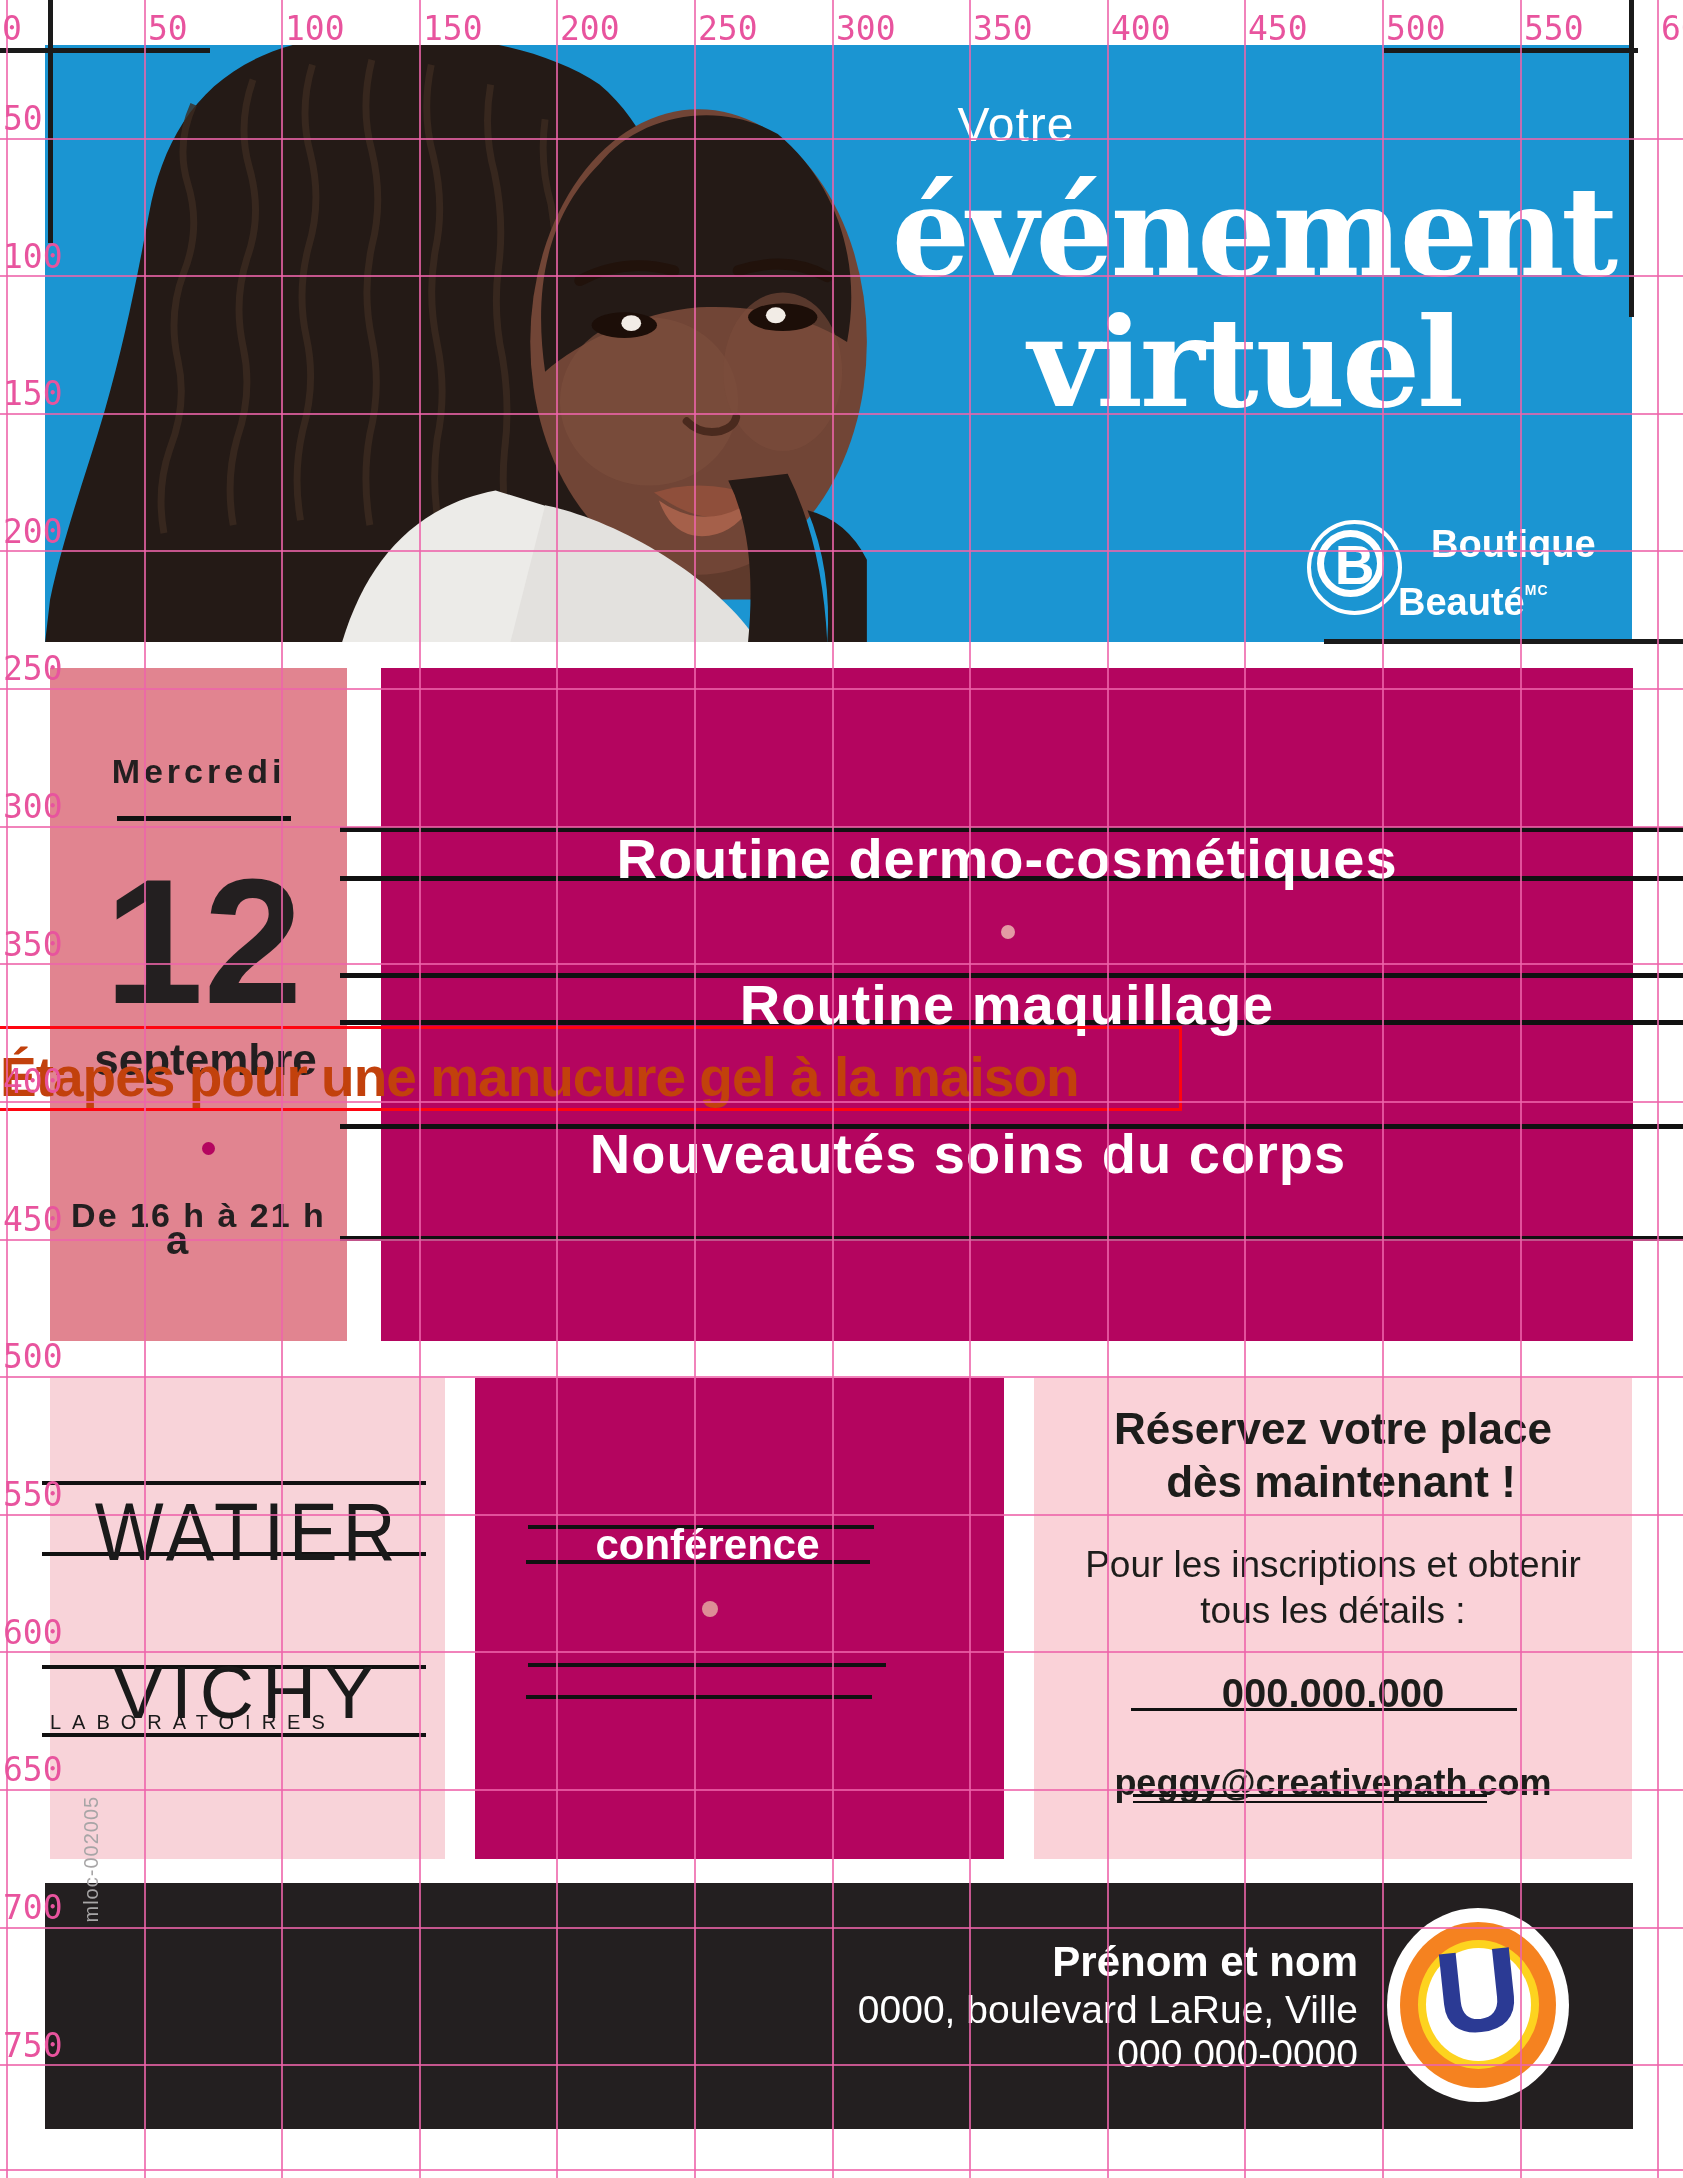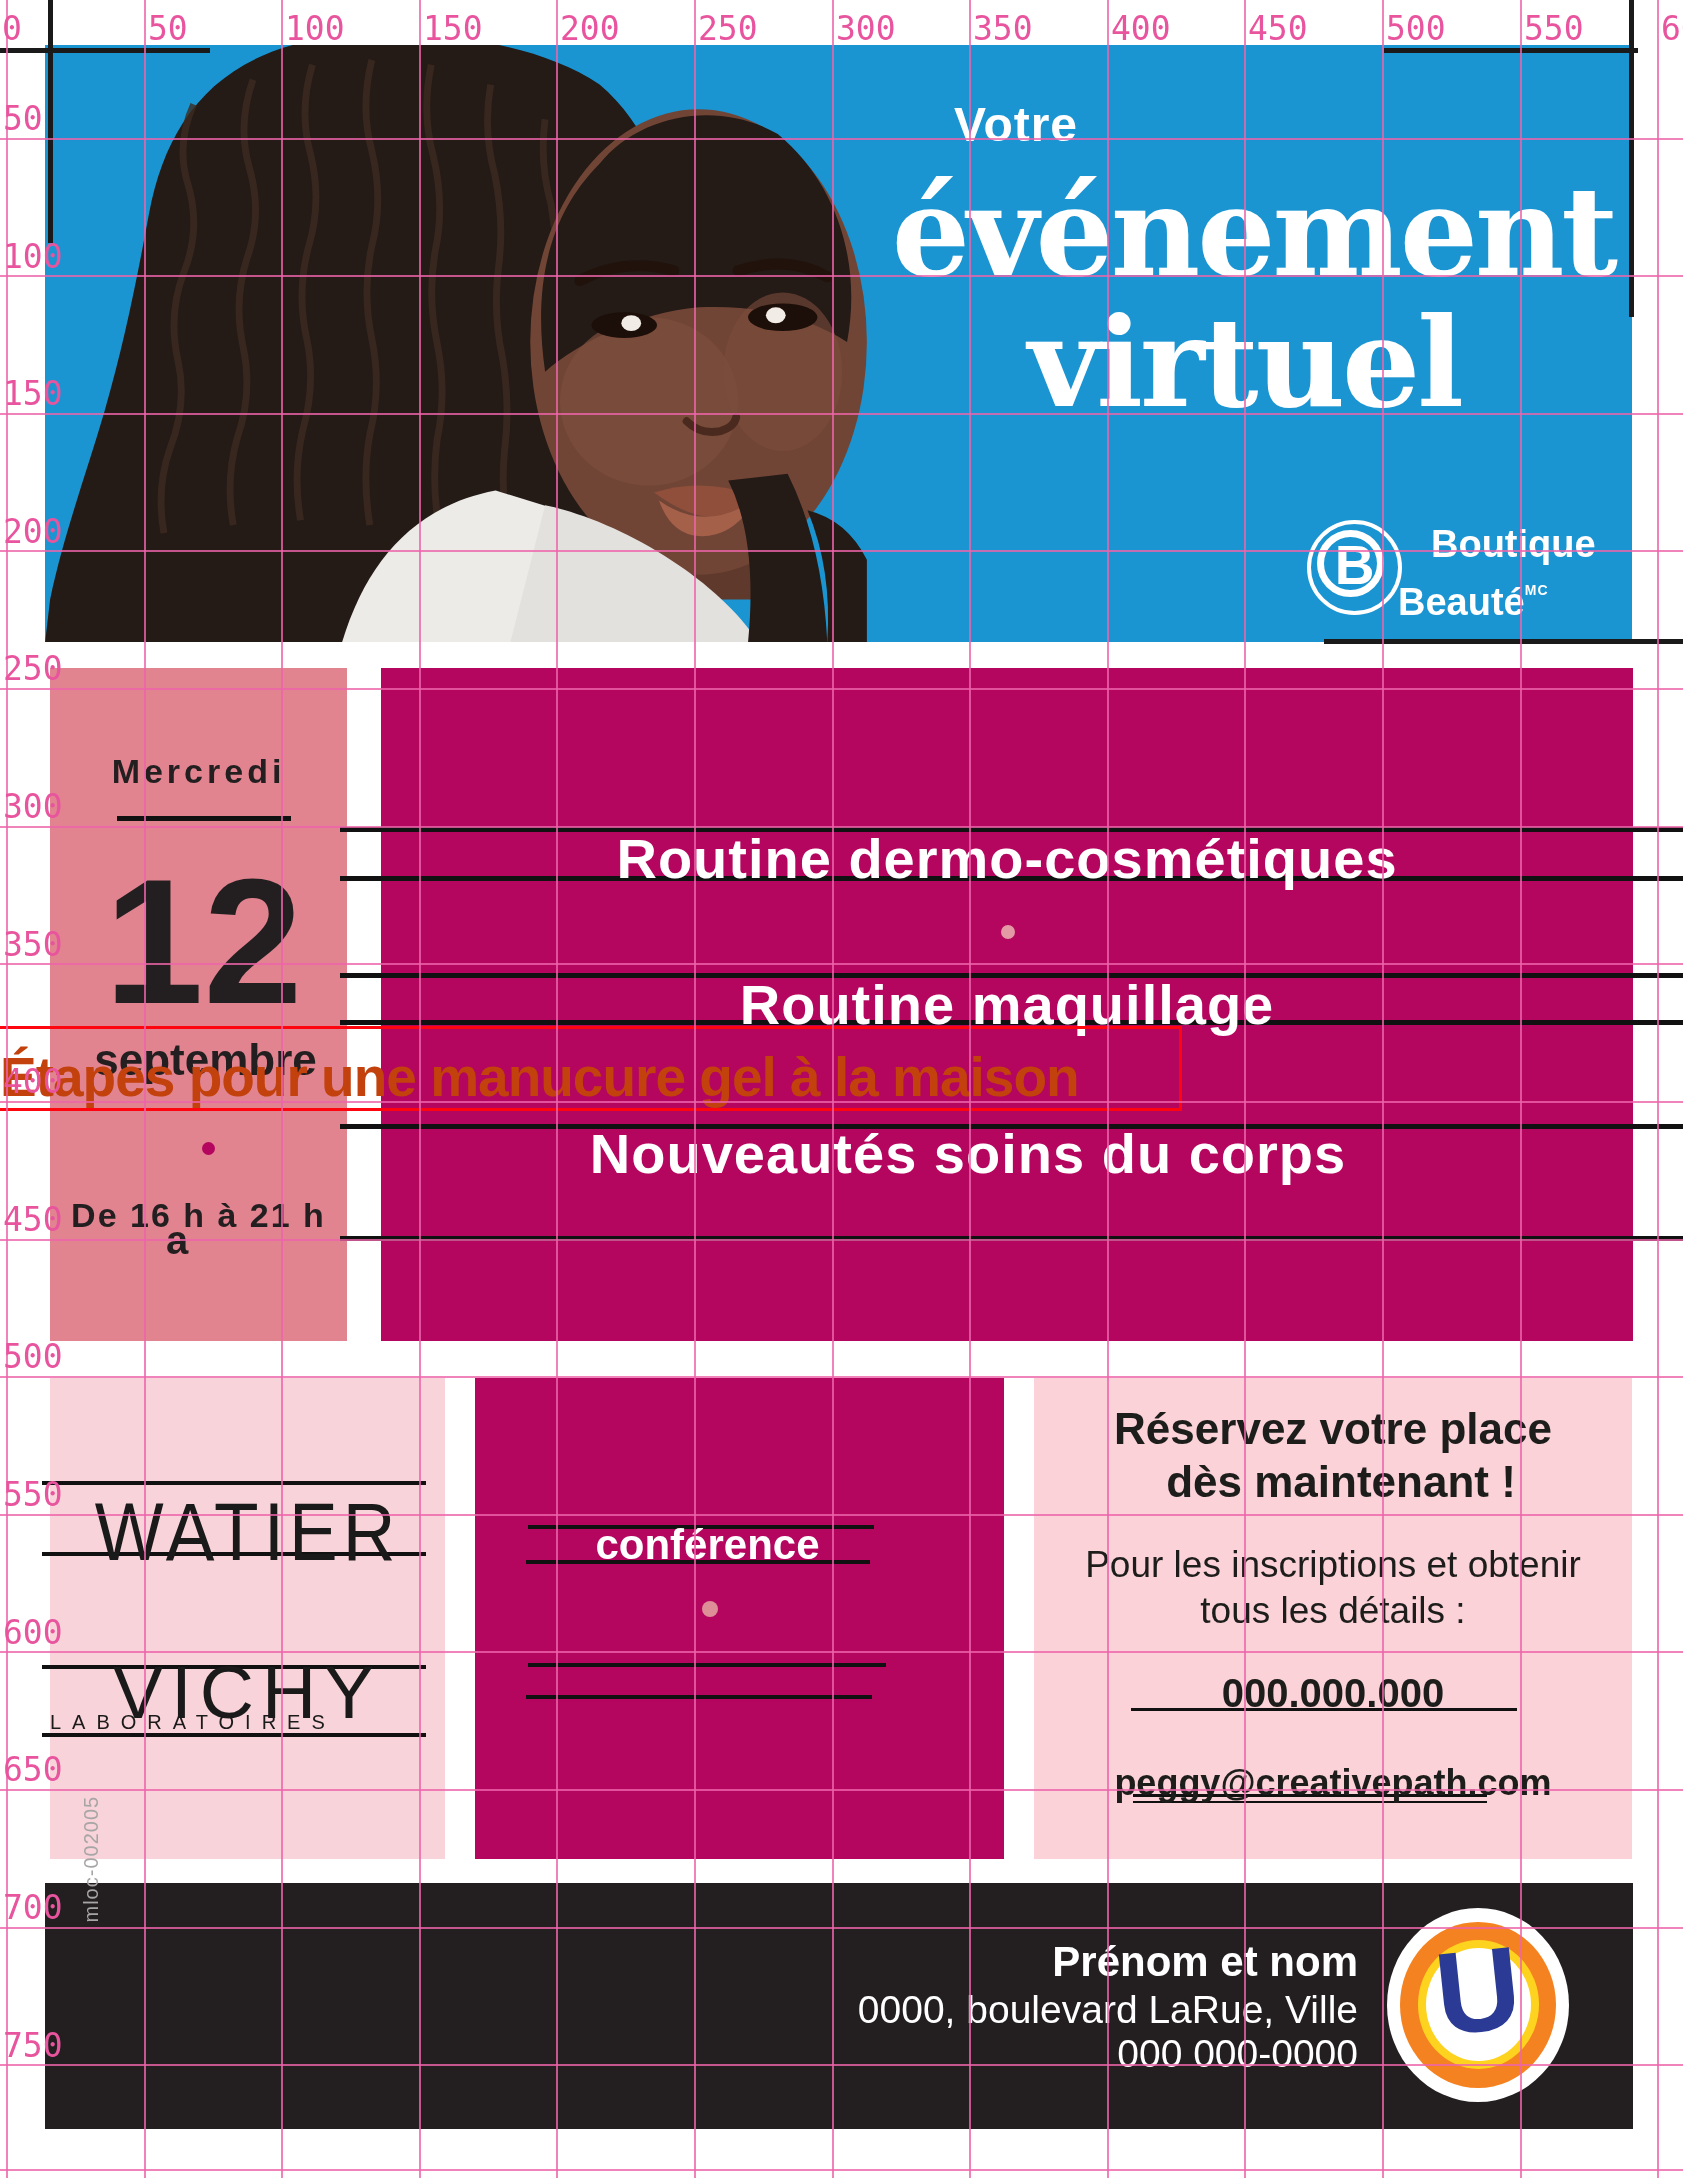--- a/index.html
+++ b/index.html
@@ -98,21 +98,21 @@
     <path d="M615,452 q50,-16 105,4 q-40,44 -105,-4 Z" fill="#8f4f3b"></path>
     <path d="M620,460 q48,34 98,-2 q-22,40 -58,38 q-28,-2 -40,-36 Z" fill="#a5604a"></path>
 
     <path d="M300,603 C325,520 375,465 455,450 L520,470 L620,603 Z" fill="#ecebe8"></path>
     <path d="M505,465 C580,480 680,540 720,603 L470,603 Z" fill="#e3e1de"></path>
 
     <path d="M690,440 q30,60 20,163 L790,603 q-5,-100 -40,-170 Z" fill="#241a16"></path>
     <path d="M770,470 q25,60 20,133 L830,603 L830,520 q-20,-40 -60,-50 Z" fill="#241a16"></path>
   </svg>
 
-  <div class="abs kicker" style="left:917px;top:97px;width:198px;text-align:center;z-index:4;font-weight:bold;">Votre</div>
+  <div class="abs kicker" style="left:917px;top:97px;width:198px;text-align:center;z-index:4;">Votre</div>
   <div class="abs title-line" style="left:887px;top:160px;width:733px;z-index:4;">événement</div>
   <div class="abs title-line" style="left:878px;top:291px;width:733px;z-index:4;">virtuel</div>
 
   <div id="blogo-ring" class="abs"></div>
   <div id="blogo-ring2" class="abs"></div>
   <div id="blogo-letter" class="abs">B</div>
   <div class="abs bb-name" style="left:1431px;top:521px;z-index:5;">Boutique</div>
   <div class="abs bb-name" style="left:1398px;top:567px;z-index:5;"><span>Beauté</span><span class="bb-mc">MC</span></div>
 
   <div id="datepanel" class="abs"></div>

